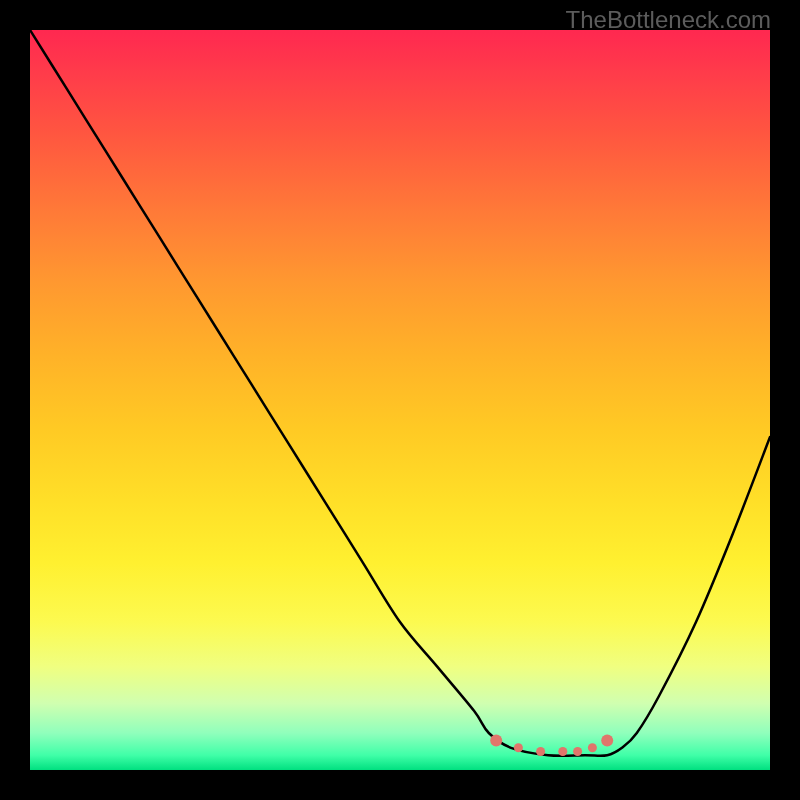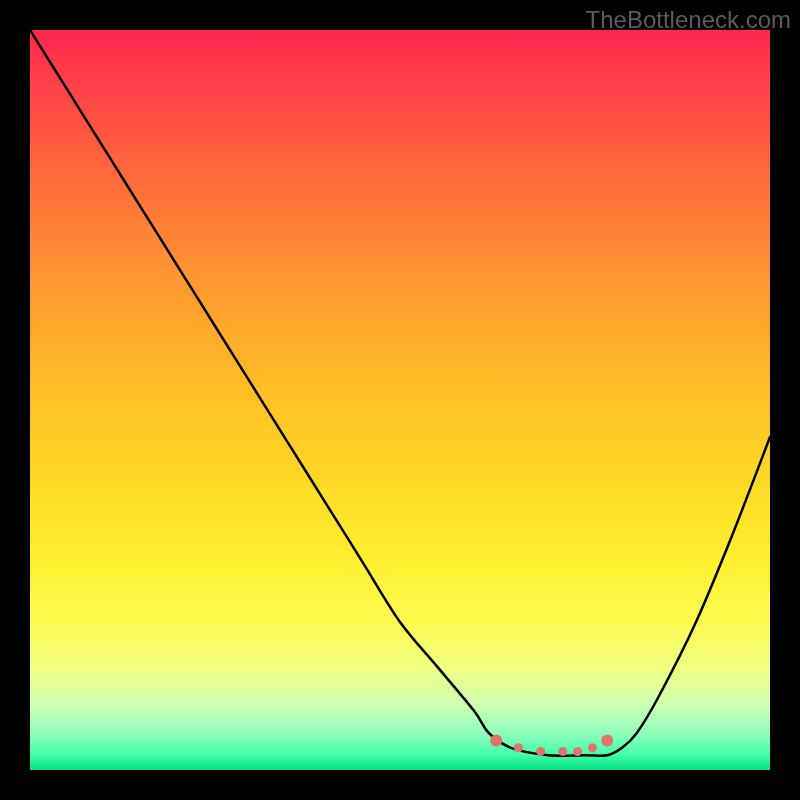--- a/index.html
+++ b/index.html
@@ -1,18 +1,18 @@
 <!DOCTYPE html>
 <html><head>
 <meta charset="utf-8">
 <style>
   * { margin: 0; padding: 0; box-sizing: border-box; }
   html, body { width: 800px; height: 800px; background: #000; overflow: hidden; }
   .container { position: relative; width: 800px; height: 800px; background: #000; }
-  .watermark { position: absolute; top: 6px; right: 9px; color: #5c5c5c; font-family: Arial, sans-serif; font-size: 24px; font-weight: 500; z-index: 10; }
+  .watermark { position: absolute; top: 6px; right: 29px; color: #5c5c5c; font-family: Arial, sans-serif; font-size: 24px; font-weight: 500; z-index: 10; }
   .plot-area { position: absolute; left: 30px; top: 30px; width: 740px; height: 740px; }
   .gradient-bg {
     position: absolute; left: 0; top: 0; width: 100%; height: 100%;
     background: linear-gradient(to bottom,
       #ff2850 0%,
       #ff3c4a 6%,
       #ff5640 14%,
       #ff7838 24%,
       #ff9830 34%,
       #ffb228 44%,

